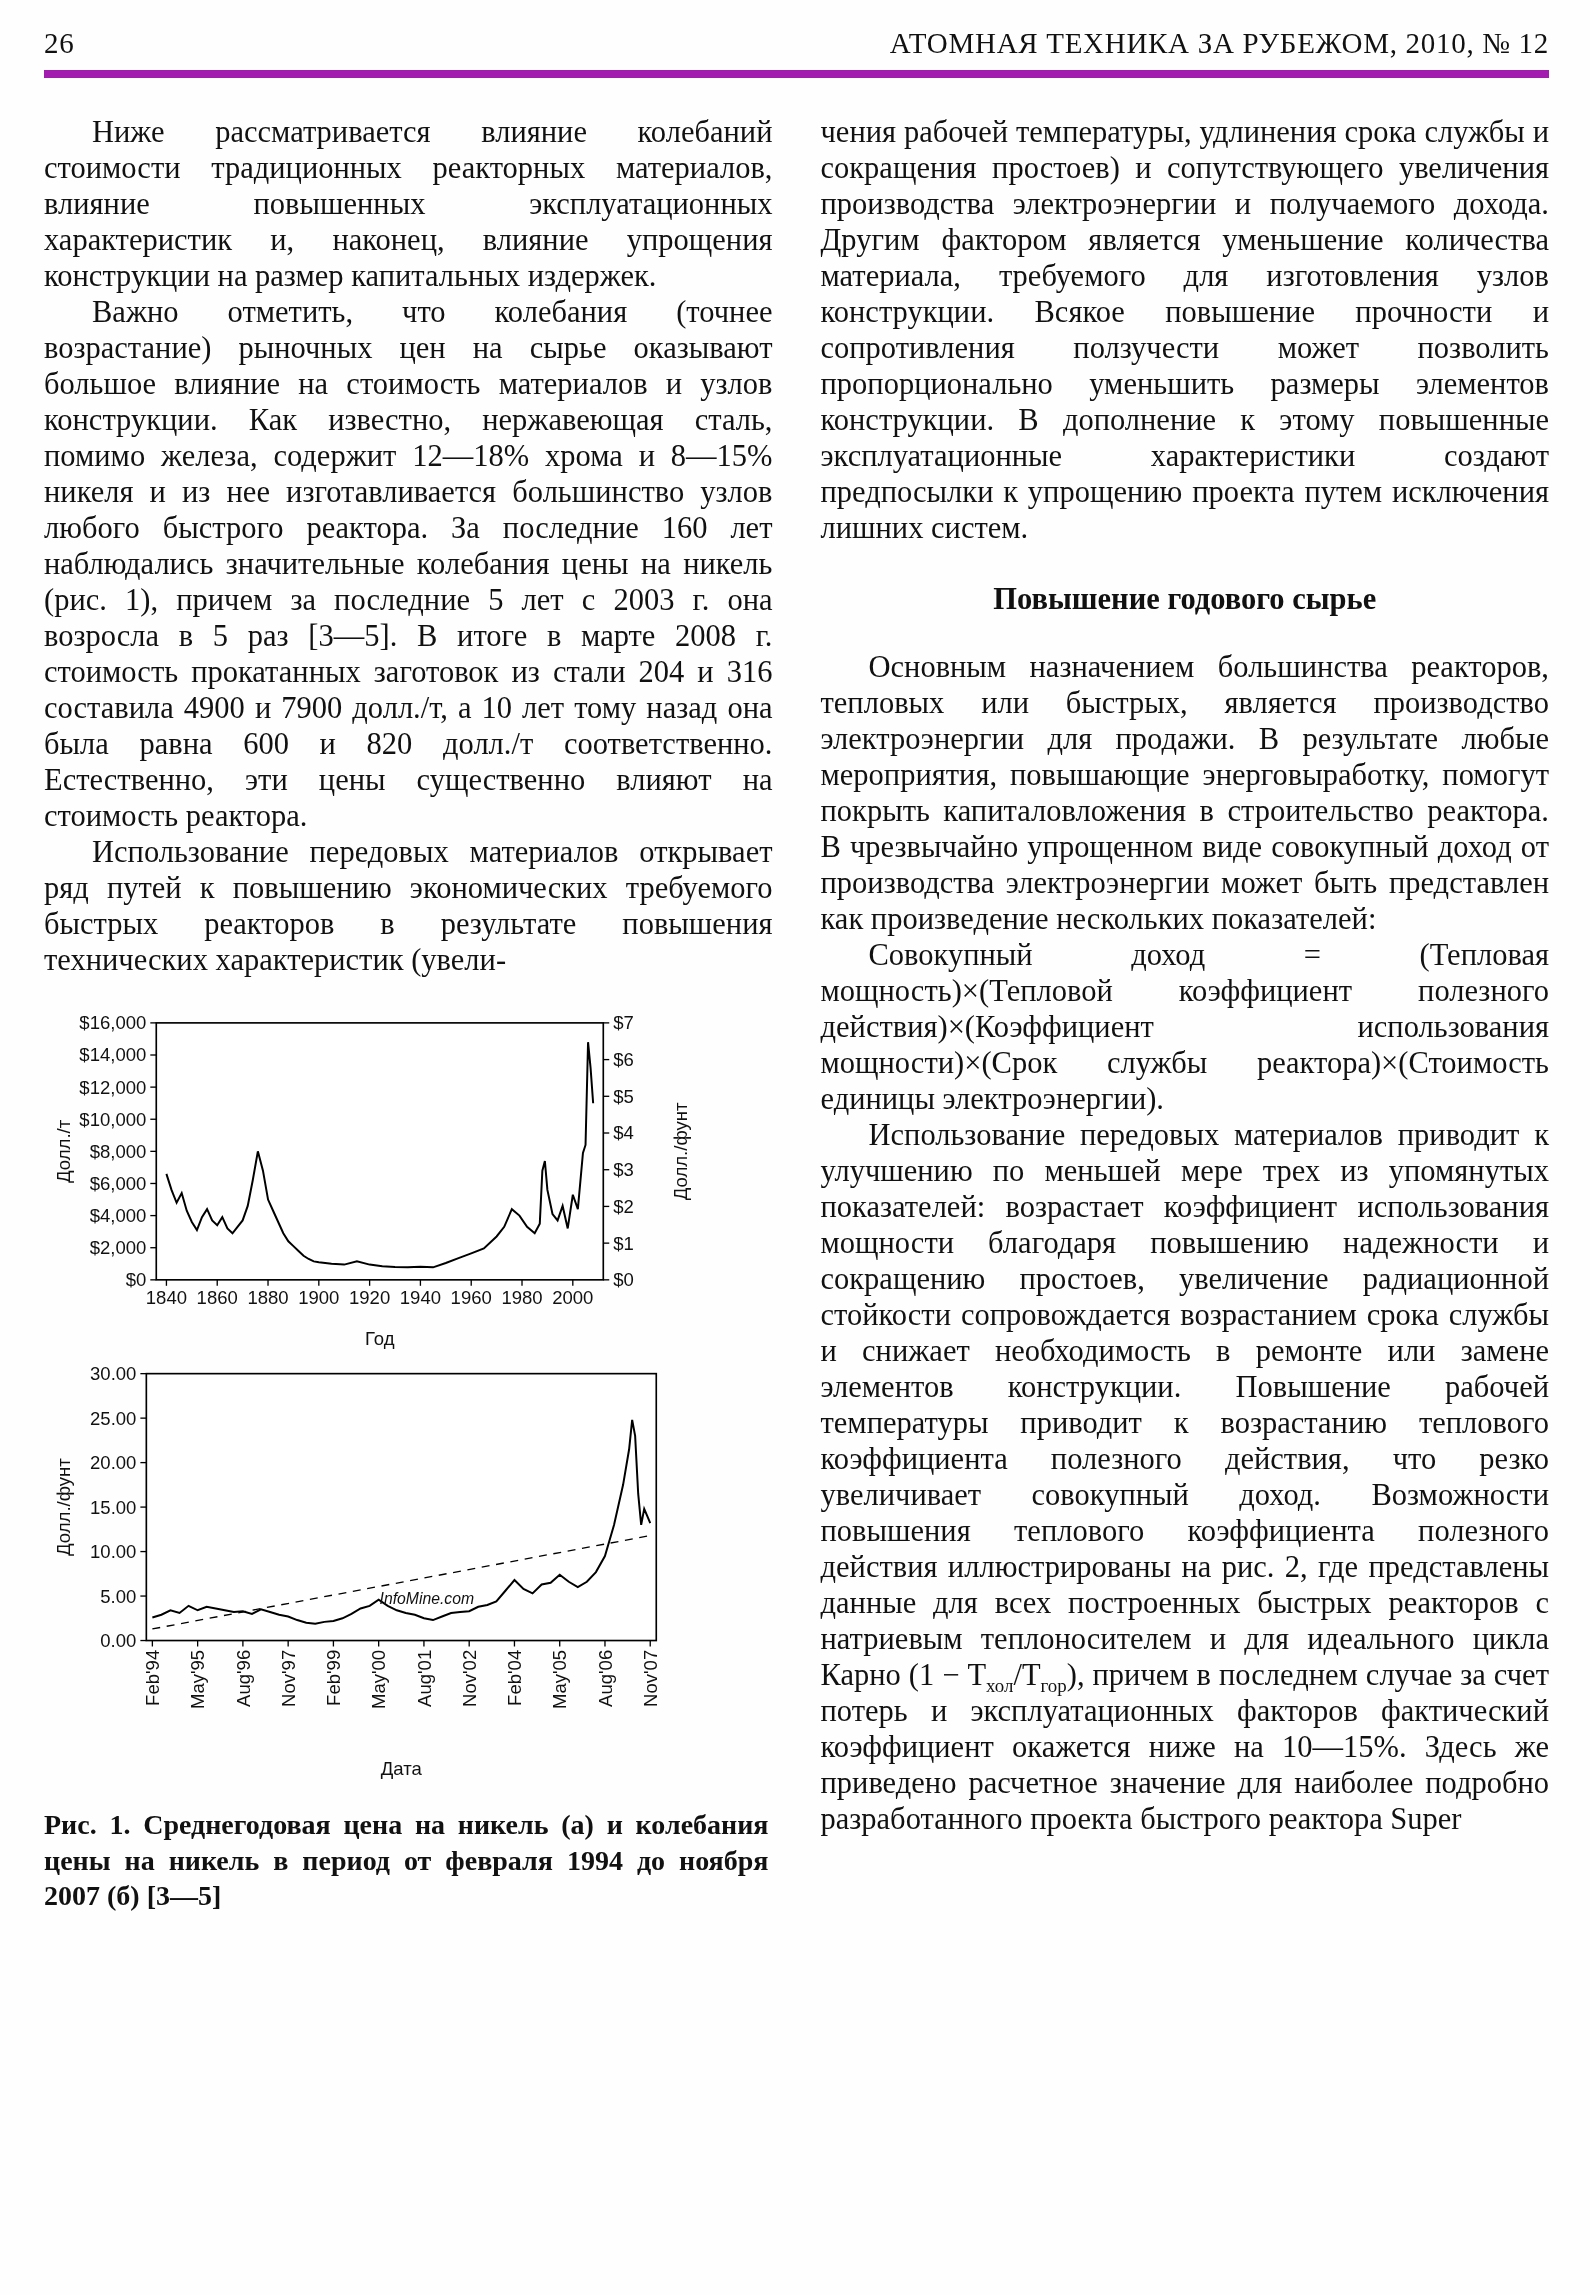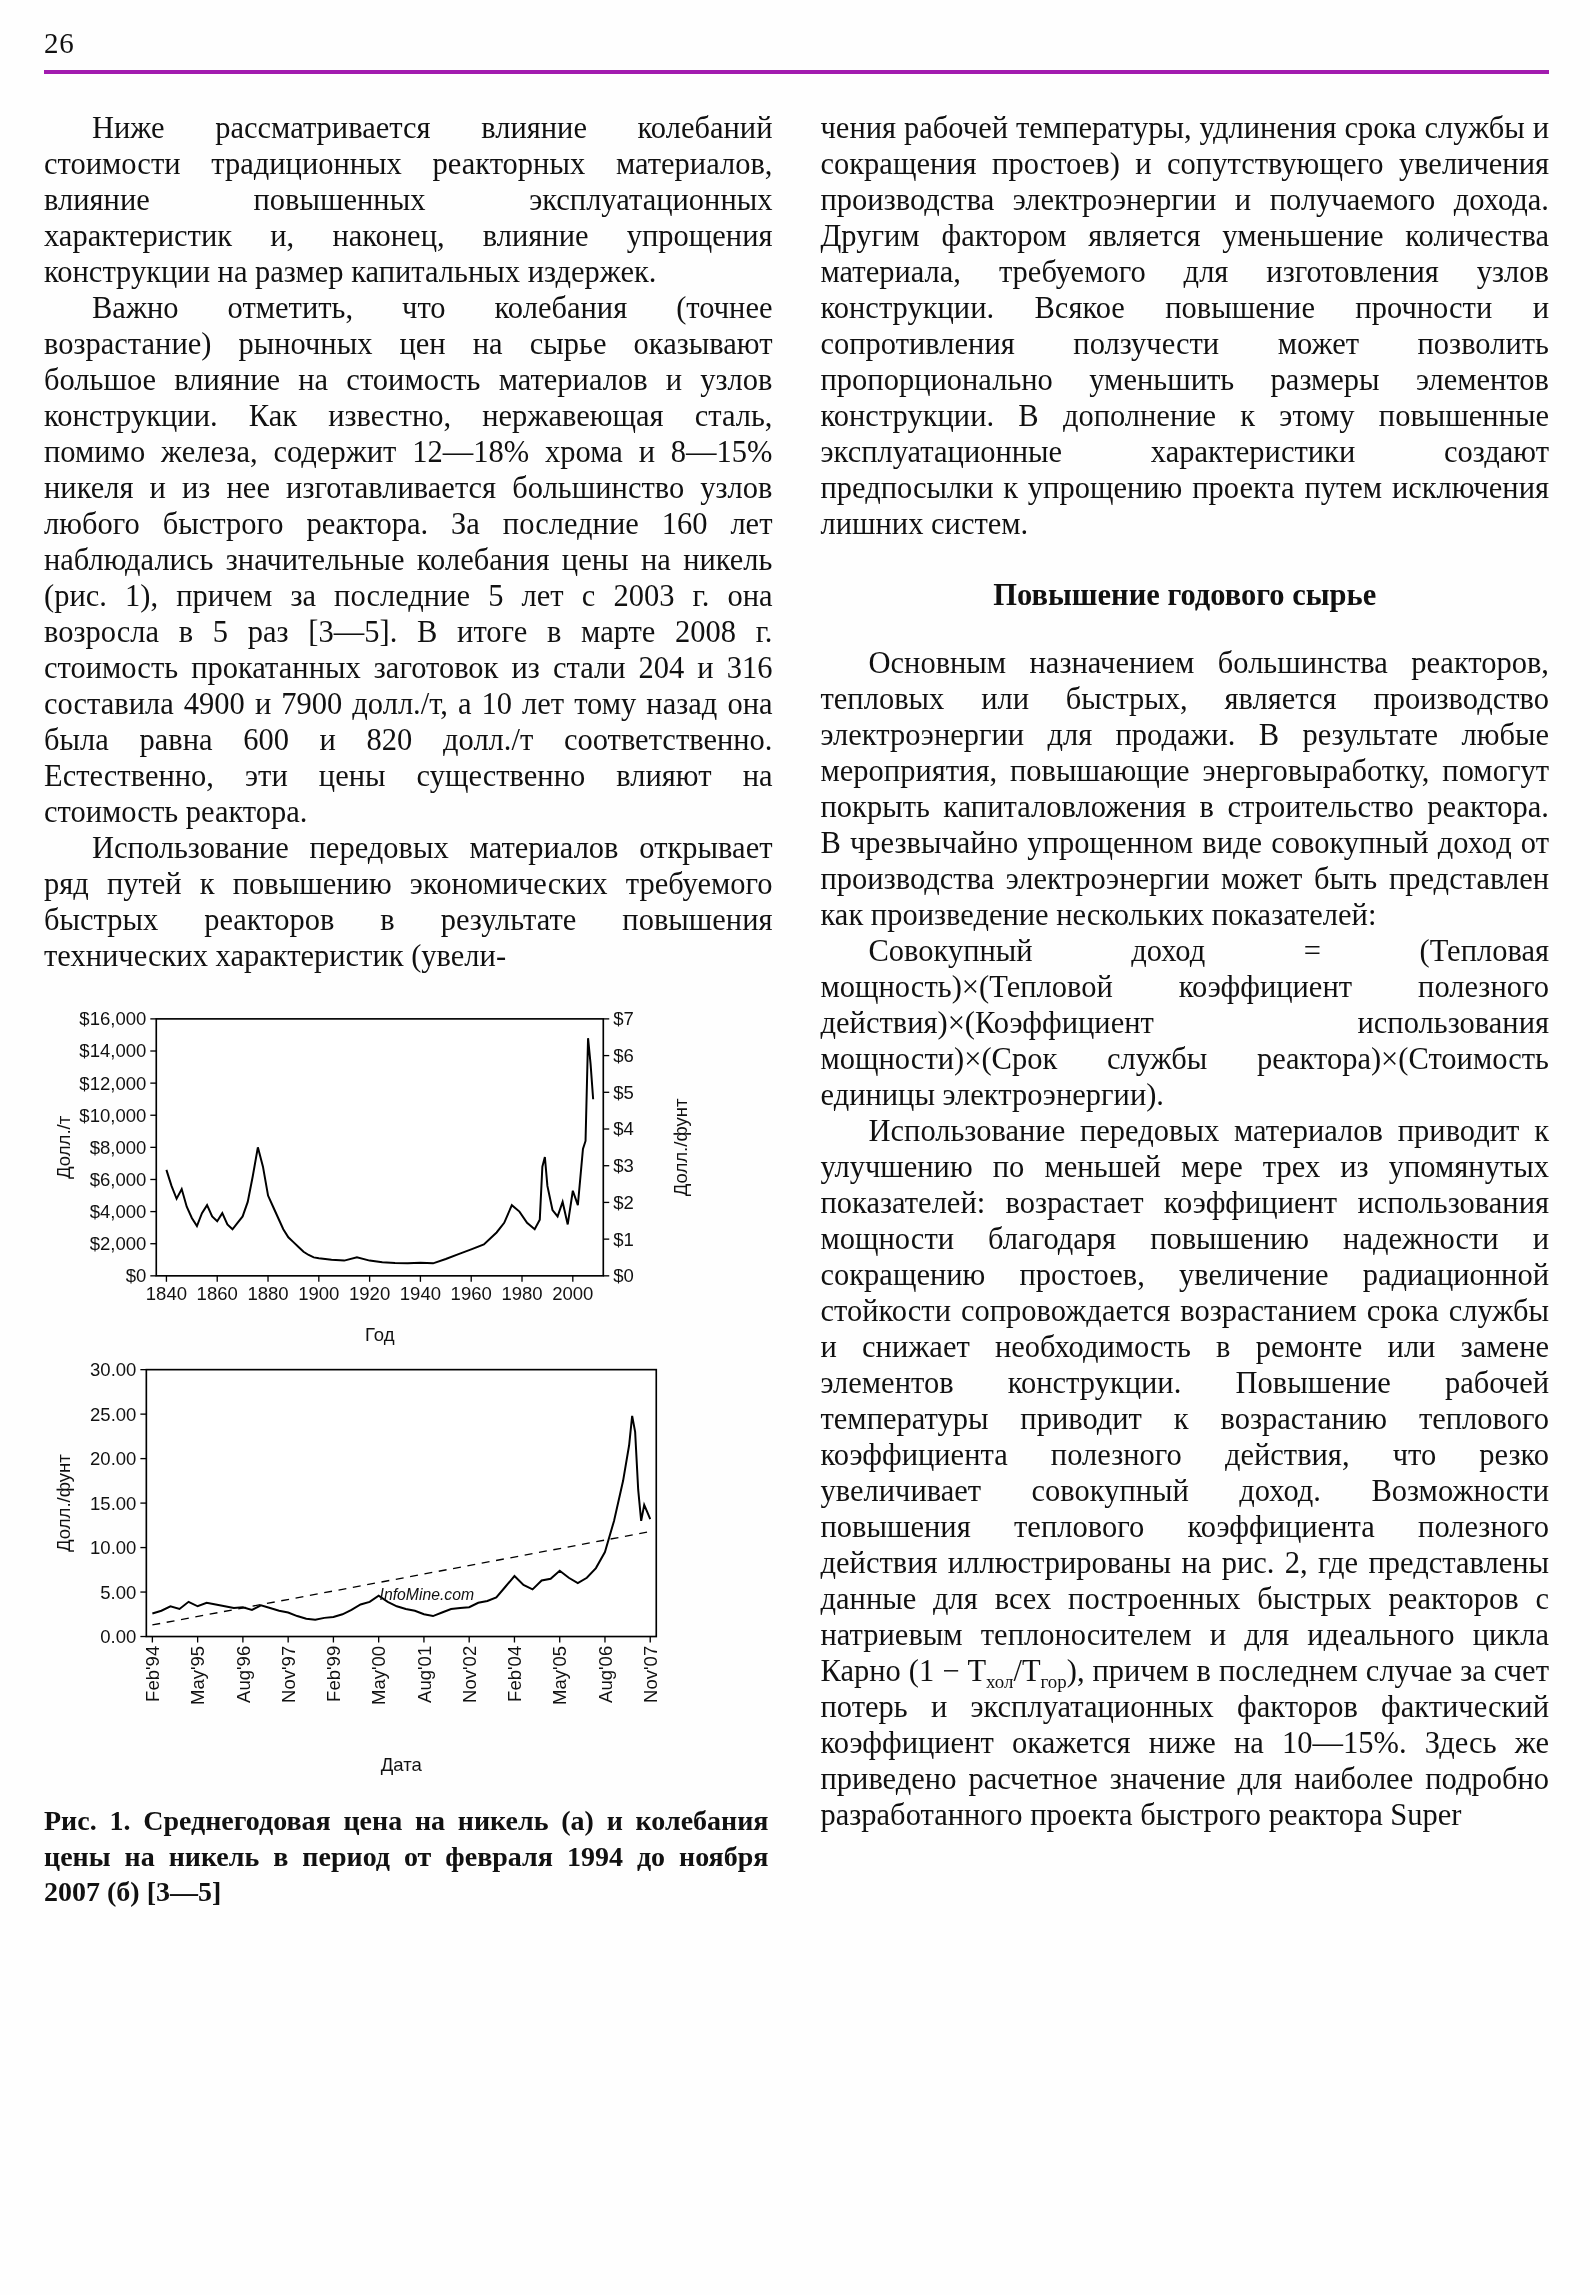--- a/index.html
+++ b/index.html
@@ -4,21 +4,21 @@
 <style>
   html,body{margin:0;padding:0;background:#e8e8e8;}
   .page{
     width:1590px;height:2295px;box-sizing:border-box;
     margin:0 auto;background:#fefefe;color:#111;
     padding:26.5px 41px 0 44px;overflow:hidden;
     font-family:"Liberation Serif", serif;
   }
   .phead{
     display:flex;justify-content:space-between;align-items:baseline;
-    font-size:29px;padding-bottom:10.6px;border-bottom:4px solid #a21caf;
+    font-size:29px;padding-bottom:10.6px;border-bottom:8px solid #a21caf;
   }
   .pnum{letter-spacing:0.7px;}
   .jtitle{letter-spacing:0.7px;}
   .cols{display:flex;gap:48px;padding-top:37px;}
   .col{flex:1 1 0;min-width:0;}
   .bt{
     font-size:30.5px;line-height:1.18;text-align:justify;
     margin:0;color:#111;
   }
   .ind{text-indent:48px;}
@@ -37,20 +37,21 @@
     text-align:justify;margin-top:24px;
   }
 </style>
 </head>
 <body>
 
 <div class="page">
 
   <header class="phead">
     <span class="pnum">26</span>
+    <span class="jtitle">АТОМНАЯ ТЕХНИКА ЗА РУБЕЖОМ, 2010, № 12</span>
   </header>
 
   <div class="cols">
 
     <div class="col">
       <p class="bt ind">Ниже рассматривается влияние колебаний стоимости традиционных реакторных материалов, влияние повышенных эксплуатационных характеристик и, наконец, влияние упрощения конструкции на размер капитальных издержек.</p>
 
 
       <p class="bt ind">Важно отметить, что колебания (точнее возрастание) рыночных цен на сырье оказывают большое влияние на стоимость материалов и узлов конструкции. Как известно, нержавеющая сталь, помимо железа, содержит 12—18% хрома и 8—15% никеля и из нее изготавливается большинство узлов любого быстрого реактора. За последние 160 лет наблюдались значительные колебания цены на никель (рис. 1), причем за последние 5 лет с 2003 г. она возросла в 5 раз [3—5]. В итоге в марте 2008 г. стоимость прокатанных заготовок из стали 204 и 316 составила 4900 и 7900 долл./т, а 10 лет тому назад она была равна 600 и 820 долл./т соответственно. Естественно, эти цены существенно влияют на стоимость реактора.</p>
 

